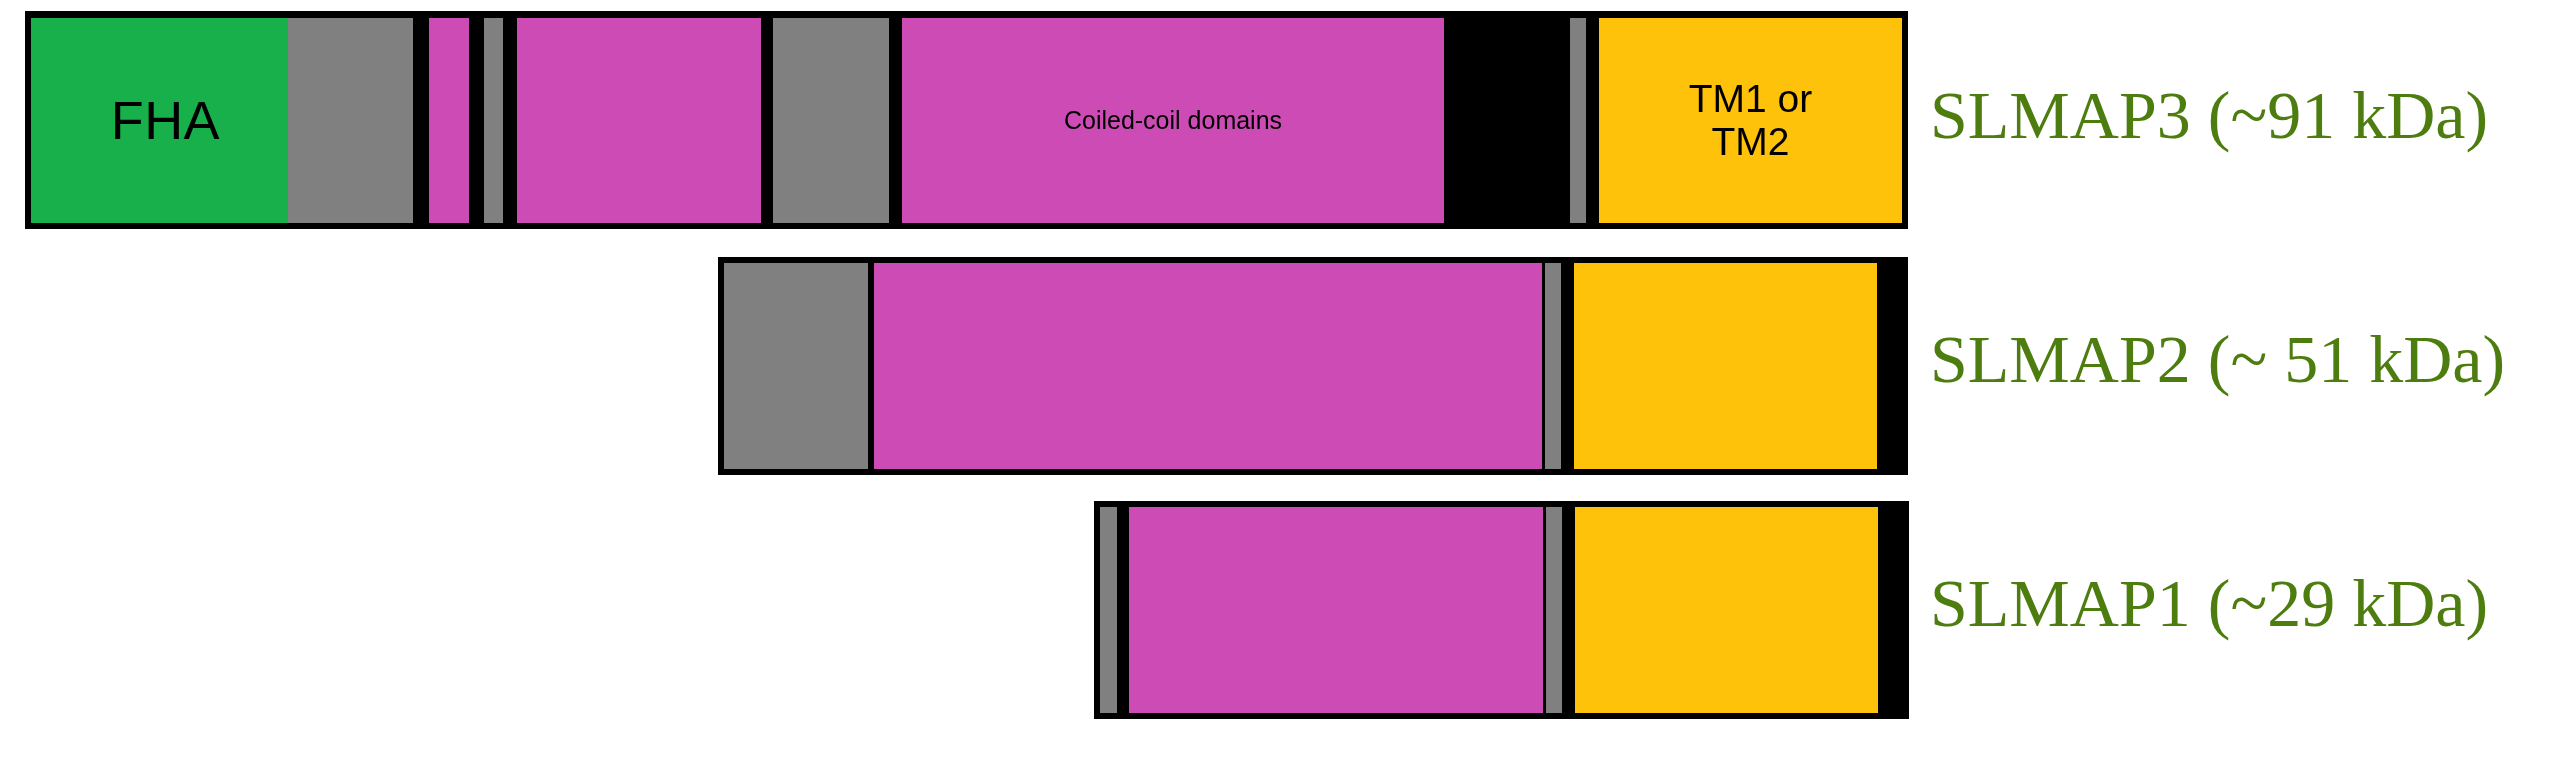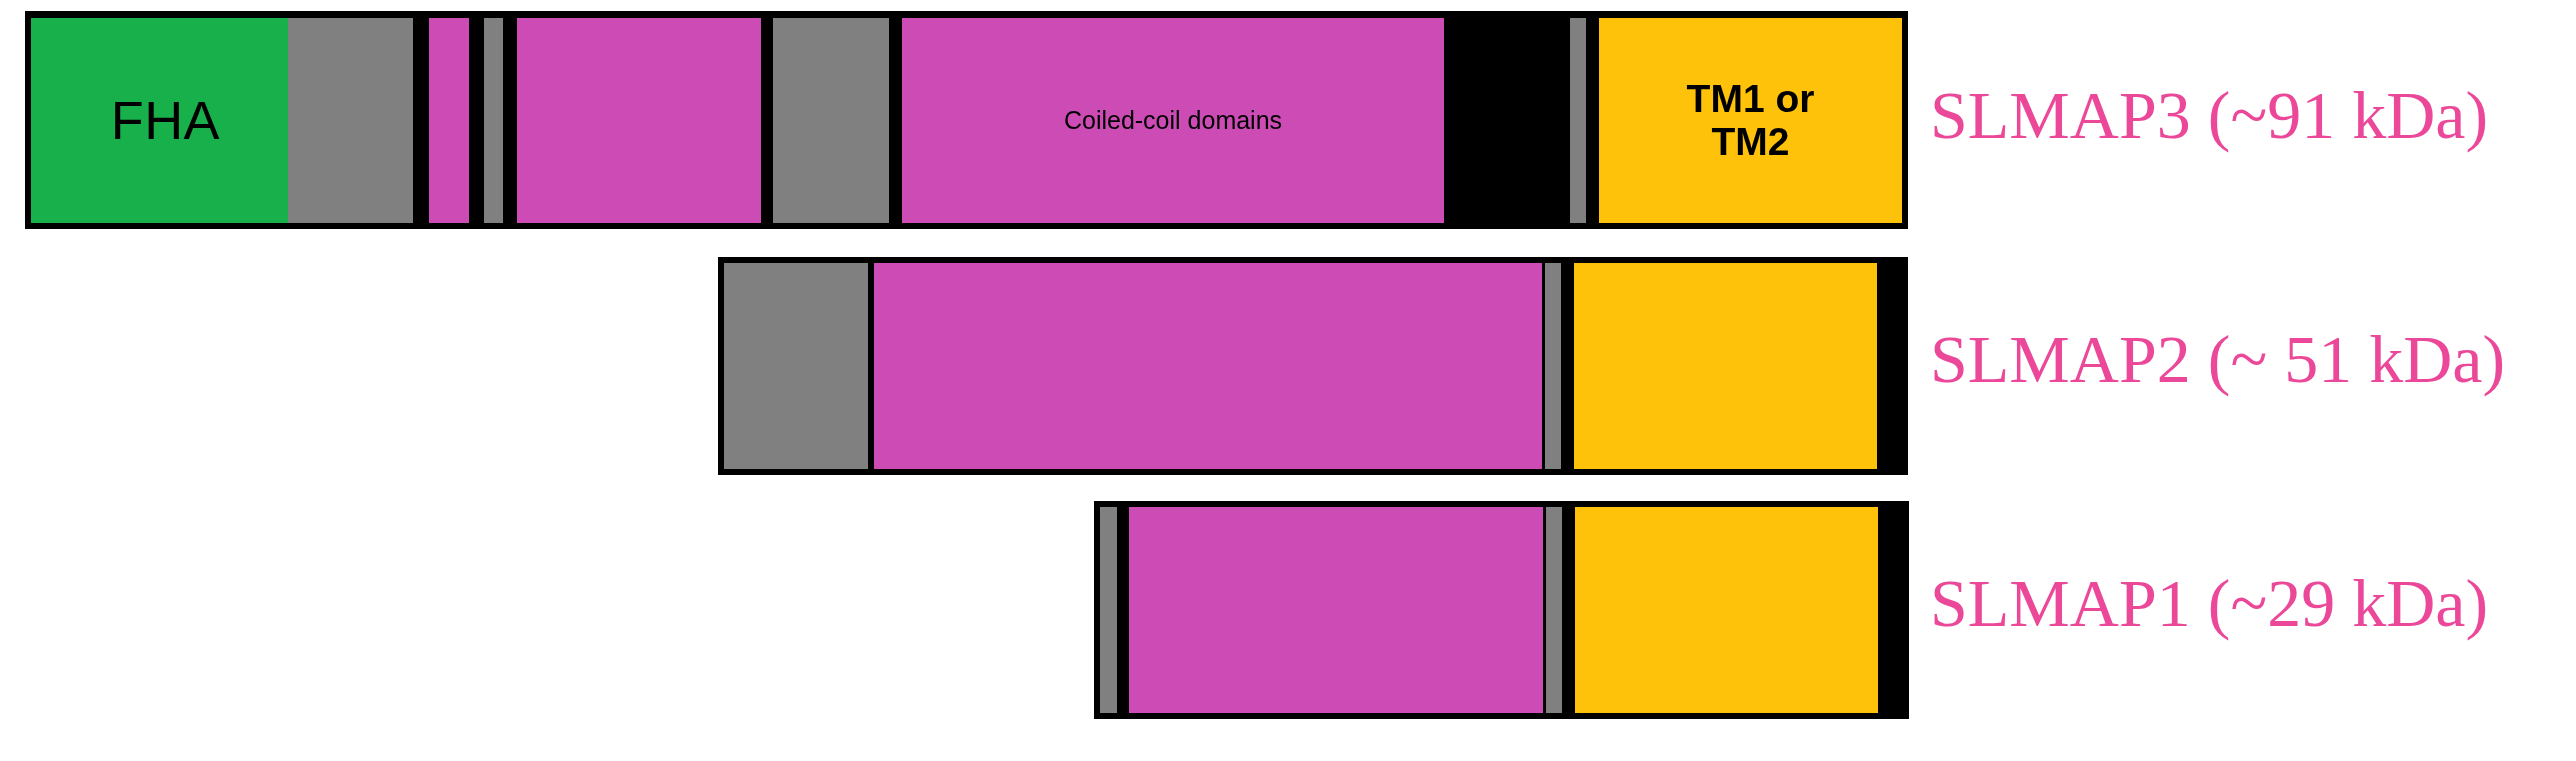--- a/index.html
+++ b/index.html
@@ -38,28 +38,28 @@
   .seg-label{
     font-family:"Liberation Sans",sans-serif;
     color:#000000;
     text-align:center;
     line-height:1.12;
     white-space:pre-line;
     pointer-events:none;
   }
   .label-fha{font-size:54px;letter-spacing:0.3px;}
   .label-cc {font-size:25px;}
-  .label-tm {font-size:39px;font-weight:bold;}
+  .label-tm {font-size:39px;}
 
   
   .isoform-name{
     position:absolute;
     font-family:"Liberation Serif",serif;
     font-size:68px;
-    color:#ec4899;
+    color:#4d7c0f;
     white-space:nowrap;
     line-height:1;
   }
 </style>
 </head>
 <body>
 
 <div id="figure">
 
   <div class="isoform-row" style="left:25px;top:11.3px;width:1883px;height:218px;">

